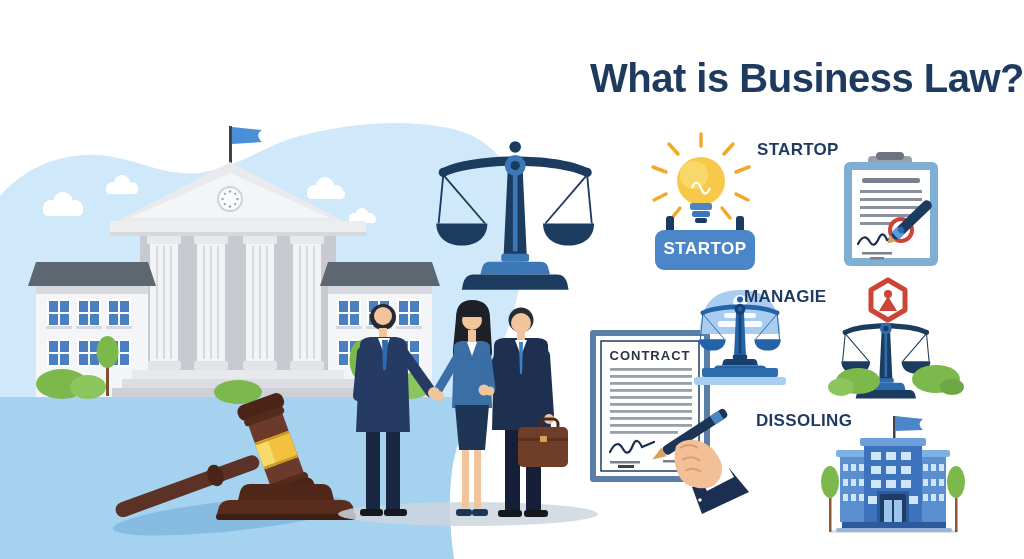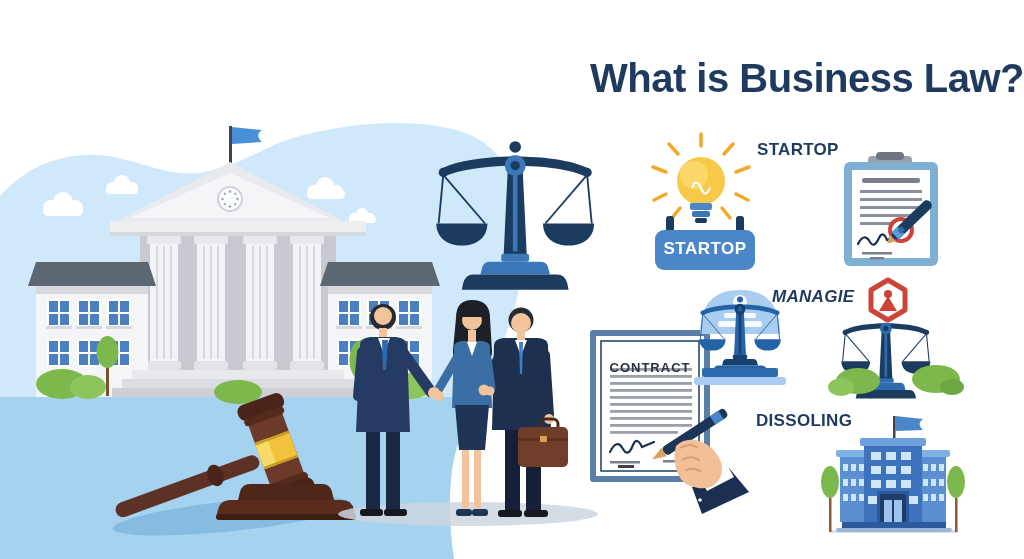--- a/index.html
+++ b/index.html
@@ -10,29 +10,29 @@
   .scene{position:absolute;left:0;top:0;}
   .title{
     position:absolute;top:36px;left:0;width:100%;text-align:right;
     font-size:40px;font-weight:700;letter-spacing:-0.5px;color:var(--navy,#1e3a5f);margin-top:20px;
   }
   .side-label{
     position:absolute;font-size:17px;font-weight:700;color:var(--navy,#1e3a5f);
     letter-spacing:0.3px;
   }
   .label-startup{left:757px;top:140px;}
-  .label-manage{left:772px;top:287px;font-style:italic;}
+  .label-manage{left:744px;top:287px;}
   .label-dissolve{left:756px;top:411px;}
   .sign-text{
     position:absolute;left:655px;top:239px;width:100px;text-align:center;
     font-size:17px;font-weight:700;color:#ffffff;letter-spacing:0.5px;
   }
   .contract-heading{
     position:absolute;left:599px;top:348px;width:102px;text-align:center;
-    font-size:13px;font-weight:700;color:#2b3240;letter-spacing:1px;margin-top:12px;
+    font-size:13px;font-weight:700;color:#2b3240;letter-spacing:1px;
   }
 </style>
 </head>
 <body>
 
 <div class="canvas">
 
 <svg class="scene" width="1024" height="559" viewBox="0 0 1024 559">
   <defs>
     <clipPath id="groundClip">

